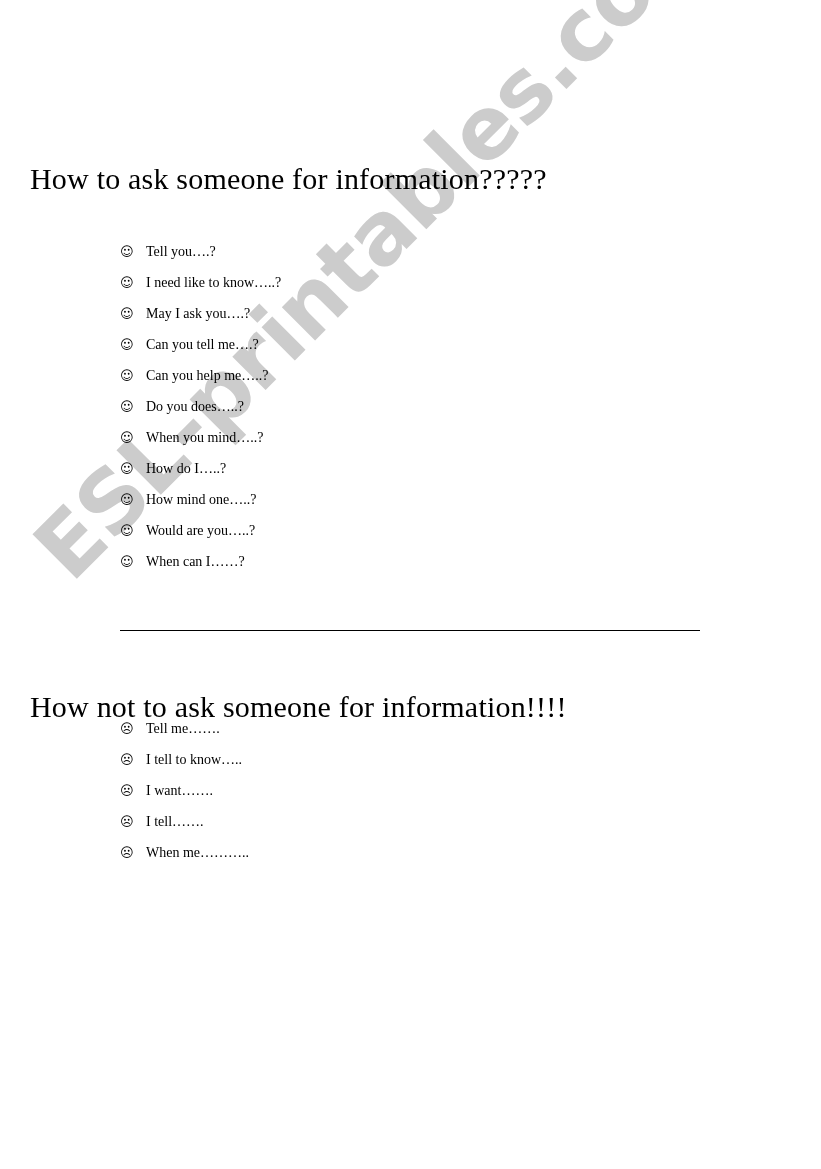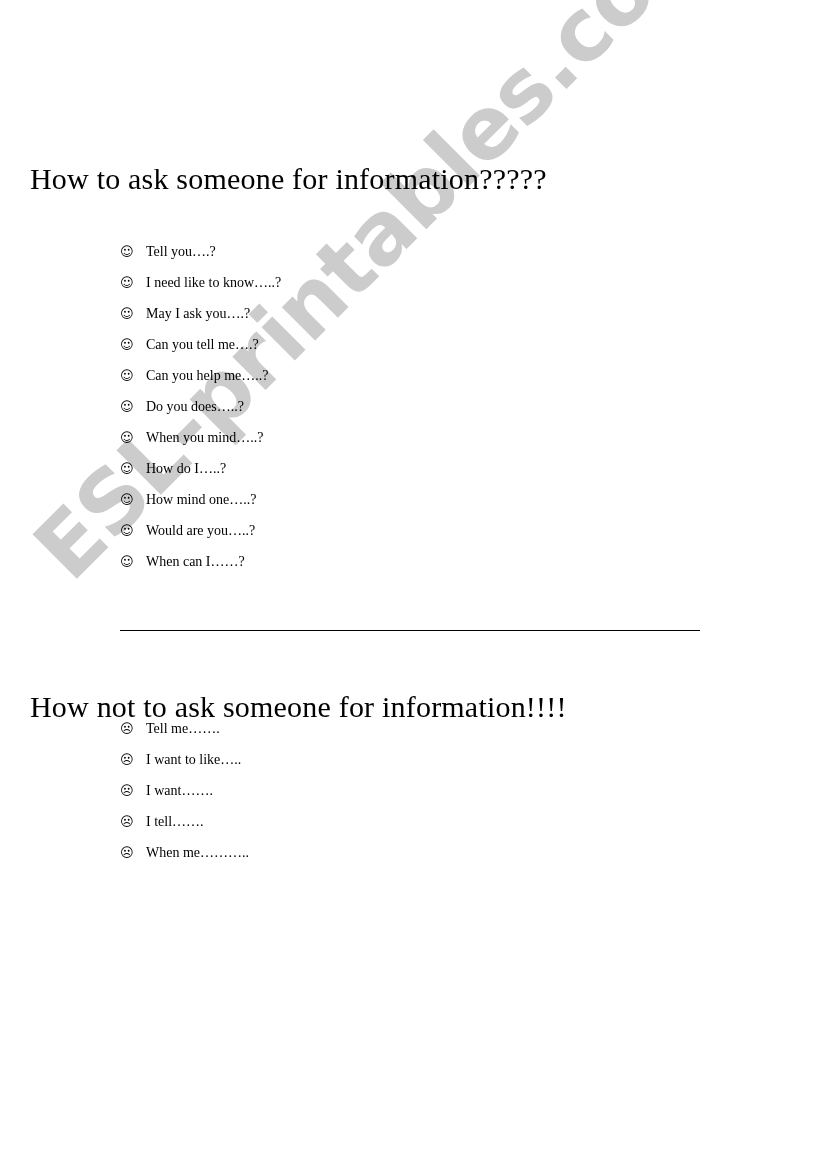--- a/index.html
+++ b/index.html
@@ -179,21 +179,21 @@
 
     <h1 class="doc-title" id="title-not-ask">How not to ask someone for information!!!!</h1>
 
     <ul class="item-list" id="list-impolite">
       <li>
         <span class="bullet-glyph">☹</span>
         <span class="item-text">Tell me…….</span>
       </li>
       <li>
         <span class="bullet-glyph">☹</span>
-        <span class="item-text">I want to like…..</span>
+        <span class="item-text">I tell to know…..</span>
       </li>
       <li>
         <span class="bullet-glyph">☹</span>
         <span class="item-text">I want…….</span>
       </li>
       <li>
         <span class="bullet-glyph">☹</span>
         <span class="item-text">I tell…….</span>
       </li>
       <li>

